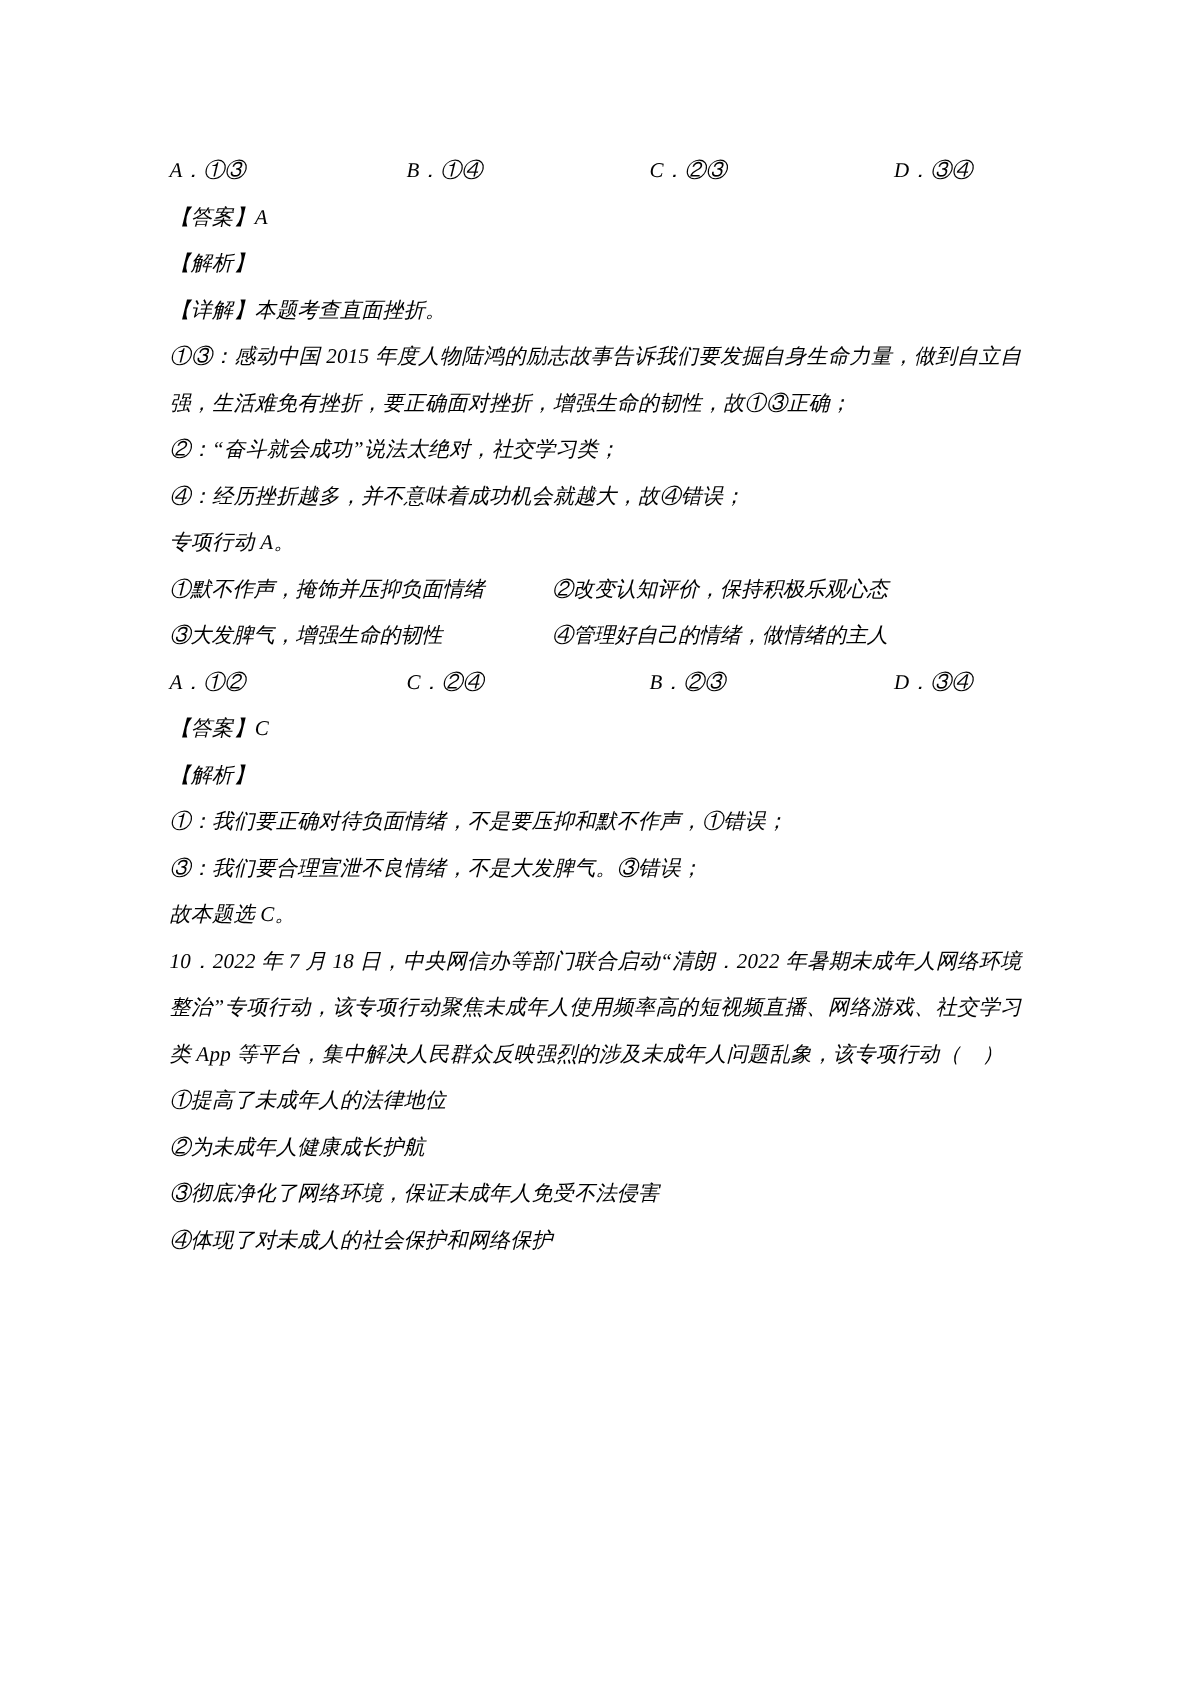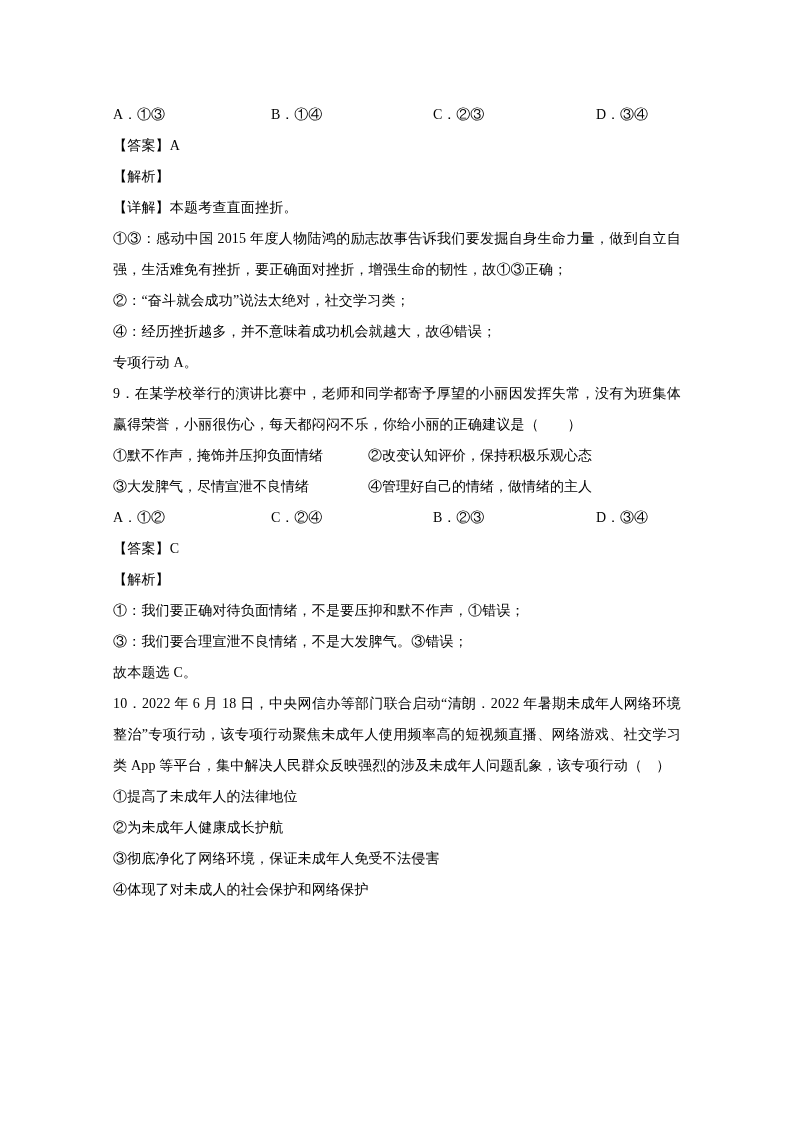--- a/index.html
+++ b/index.html
@@ -1,15 +1,15 @@
 <!DOCTYPE html>
 <html><head>
 <meta charset="utf-8">
 <style>
-  * { margin: 0; padding: 0; box-sizing: border-box; }
+  * { margin: 0; padding: 0; box-sizing: border-box; font-style: italic; }
   html, body { background: #ffffff; }
   body {
     width: 794px; height: 1123px;
     font-family: "Liberation Serif", "DejaVu Serif", serif;
     color: #000000;
     overflow: hidden;
   }
   .page {
     width: 794px; height: 1123px;
     background: #ffffff;
@@ -52,40 +52,39 @@
     <span>D．③④</span>
   </div>
   <p class="line">【答案】A</p>
   <p class="line">【解析】</p>
   <p class="line">【详解】本题考查直面挫折。</p>
   <p class="para">①③：感动中国 2015 年度人物陆鸿的励志故事告诉我们要发掘自身生命力量，做到自立自强，生活难免有挫折，要正确面对挫折，增强生命的韧性，故①③正确；</p>
   <p class="para">②：“奋斗就会成功”说法太绝对，社交学习类；</p>
   <p class="para">④：经历挫折越多，并不意味着成功机会就越大，故④错误；</p>
   <p class="para">专项行动 A。</p>
 
-  <p class="para">9．在某学校举行的演讲比赛中，老师和同学都寄予厚望的小丽因发挥失常，没有为班集体赢得荣誉，小丽很伤心，每天都闷闷不乐，你给小丽的正确建议是（　　）</p>
   <div class="two-col">
     <span>①默不作声，掩饰并压抑负面情绪</span>
     <span>②改变认知评价，保持积极乐观心态</span>
   </div>
   <div class="two-col">
-    <span>③大发脾气，尽情宣泄不良情绪</span>
+    <span>③大发脾气，增强生命的韧性</span>
     <span>④管理好自己的情绪，做情绪的主人</span>
   </div>
   <div class="choice-row">
     <span>A．①②</span>
     <span>C．②④</span>
     <span>B．②③</span>
     <span>D．③④</span>
   </div>
   <p class="line">【答案】C</p>
   <p class="line">【解析】</p>
   <p class="para">①：我们要正确对待负面情绪，不是要压抑和默不作声，①错误；</p>
   <p class="para">③：我们要合理宣泄不良情绪，不是大发脾气。③错误；</p>
   <p class="para">故本题选 C。</p>
 
-  <p class="para">10．2022 年 6 月 18 日，中央网信办等部门联合启动“清朗．2022 年暑期未成年人网络环境整治”专项行动，该专项行动聚焦未成年人使用频率高的短视频直播、网络游戏、社交学习类 App 等平台，集中解决人民群众反映强烈的涉及未成年人问题乱象，该专项行动（　）</p>
+  <p class="para">10．2022 年 7 月 18 日，中央网信办等部门联合启动“清朗．2022 年暑期未成年人网络环境整治”专项行动，该专项行动聚焦未成年人使用频率高的短视频直播、网络游戏、社交学习类 App 等平台，集中解决人民群众反映强烈的涉及未成年人问题乱象，该专项行动（　）</p>
   <p class="para">①提高了未成年人的法律地位</p>
   <p class="para">②为未成年人健康成长护航</p>
   <p class="para">③彻底净化了网络环境，保证未成年人免受不法侵害</p>
   <p class="para">④体现了对未成人的社会保护和网络保护</p>
 
 </div>
 
 </body></html>

